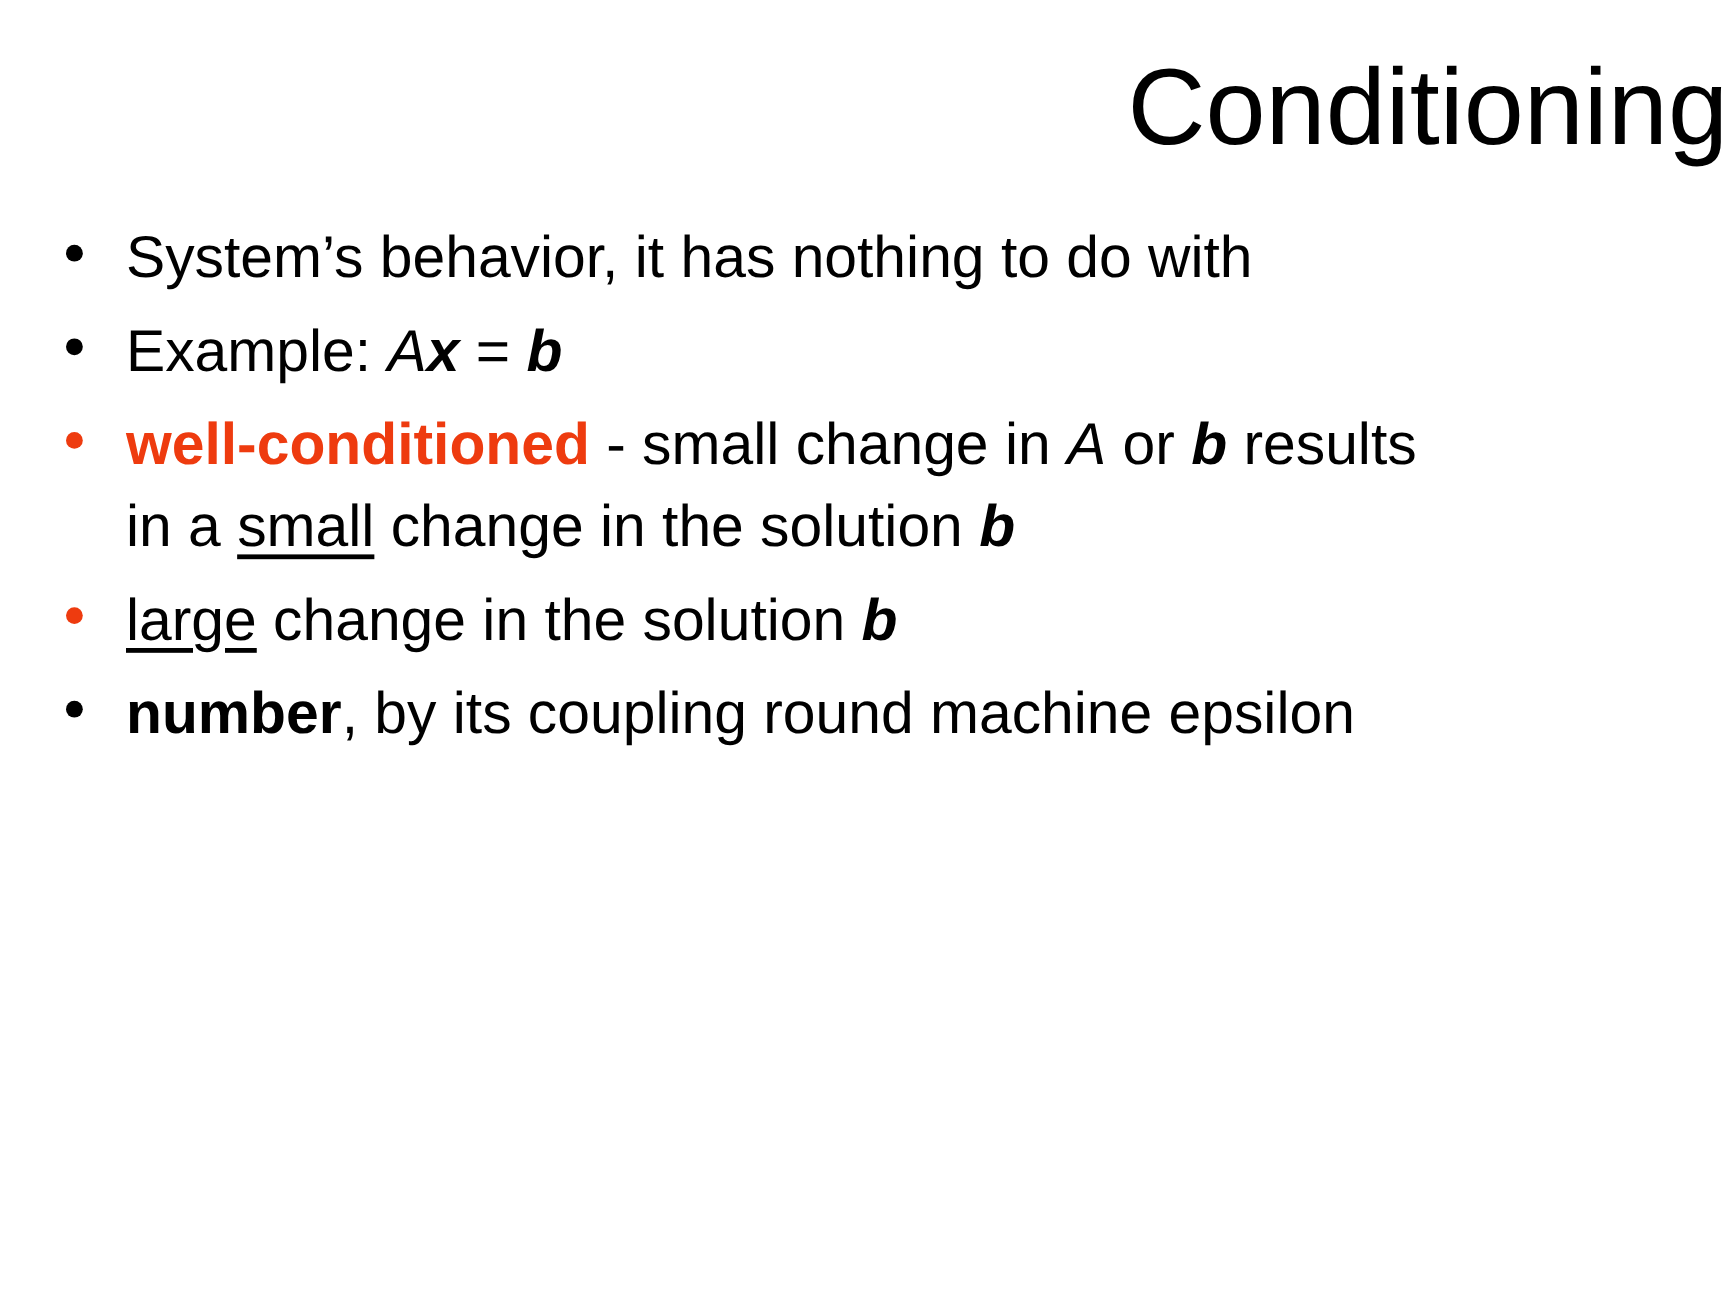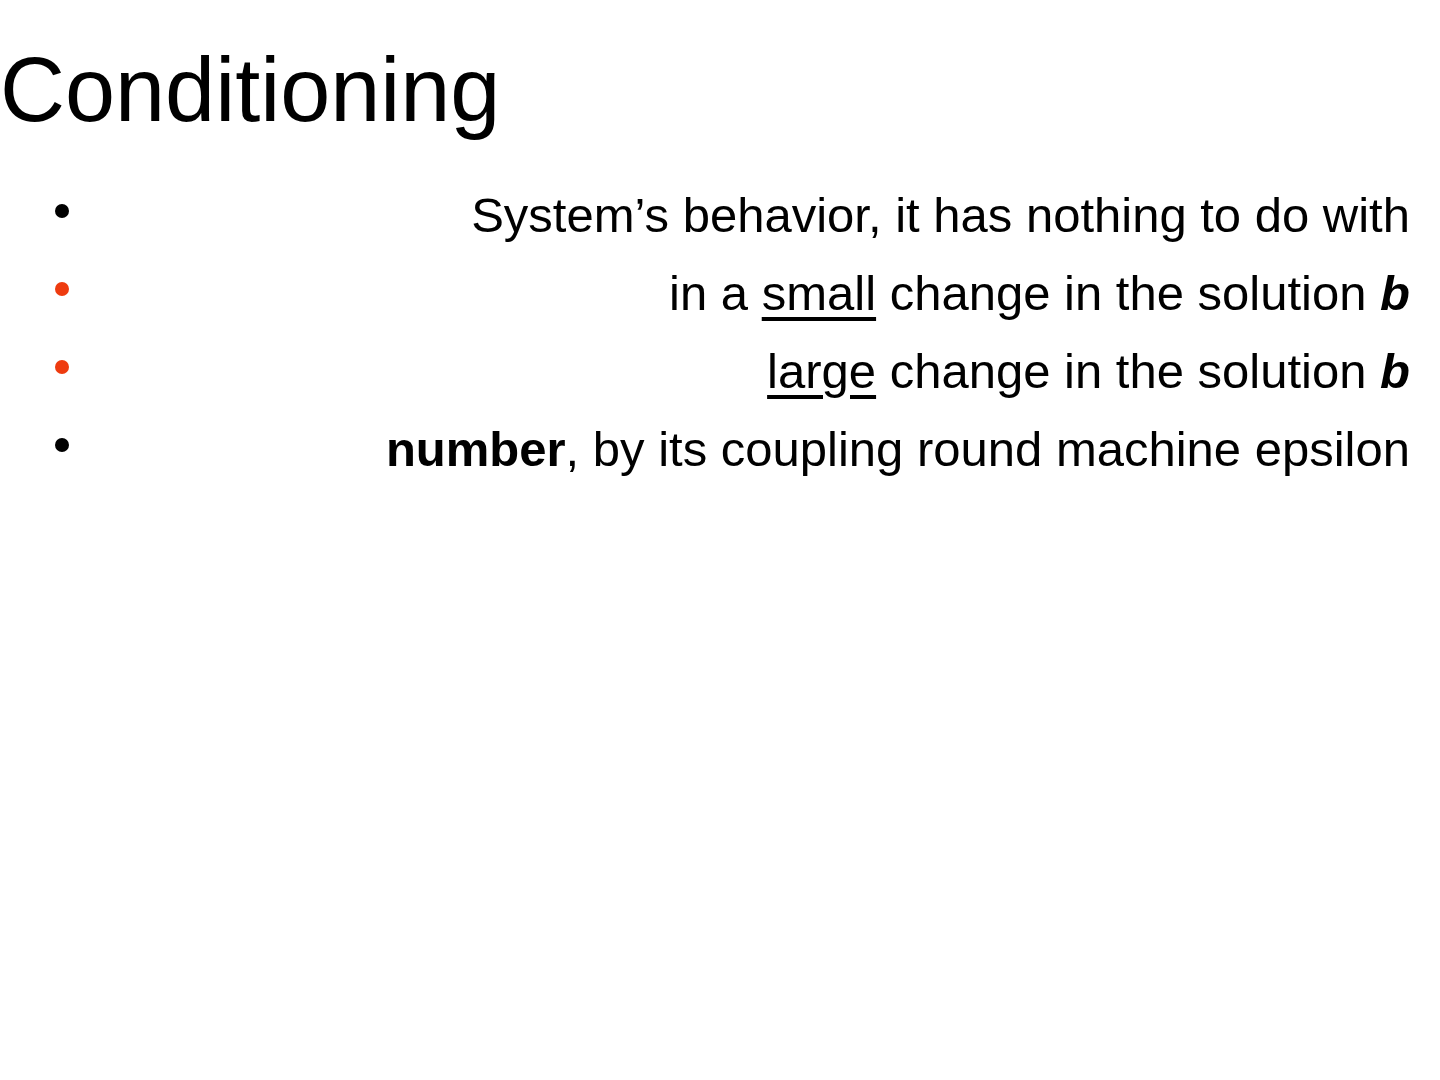--- a/index.html
+++ b/index.html
@@ -11,31 +11,30 @@
     overflow: hidden;
   }
   .slide {
     position: relative;
     width: 1440px; height: 1080px;
     background: #ffffff;
   }
   .title {
     margin: 0;
     padding-top: 36px;
-    text-align: left;
+    text-align: right;
     font-size: 90px;
     font-weight: 400;
     line-height: 108px;
     letter-spacing: 0px;
   }
   ul.bullets {
     list-style: none;
     margin: 37px 0 0 0;
     padding: 0 30px 0 105px;
-    text-align: right;
   }
   li.bullet {
     position: relative;
     font-size: 49px;
     line-height: 68px;
     margin: 0 0 10px 0;
   }
   .marker {
     position: absolute;
     left: -50px;
@@ -63,22 +62,29 @@
 <div class="slide">
   <h1 class="title">Conditioning</h1>
   <ul class="bullets">
       <li class="bullet">
         <span class="marker"></span>
         <div class="content">
           <div class="line"><span>System’s behavior, it has nothing to do with</span></div>
         </div>
       </li>
       <li class="bullet">
+        <span class="marker"></span>
+        <div class="content">
+          <div class="line"><span>Example: </span><span class="italic">A</span><span class="bold italic">x</span><span> = </span><span class="bold italic">b</span></div>
+        </div>
+      </li>
+      <li class="bullet">
         <span class="marker red"></span>
         <div class="content">
+          <div class="line"><span class="bold accent">well-conditioned</span><span> - small change in </span><span class="italic">A</span><span> or </span><span class="bold italic">b</span><span> results</span></div>
           <div class="line"><span>in a </span><span class="underline">small</span><span> change in the solution </span><span class="bold italic">b</span></div>
         </div>
       </li>
       <li class="bullet">
         <span class="marker red"></span>
         <div class="content">
           <div class="line"><span class="underline">large</span><span> change in the solution </span><span class="bold italic">b</span></div>
         </div>
       </li>
       <li class="bullet">

